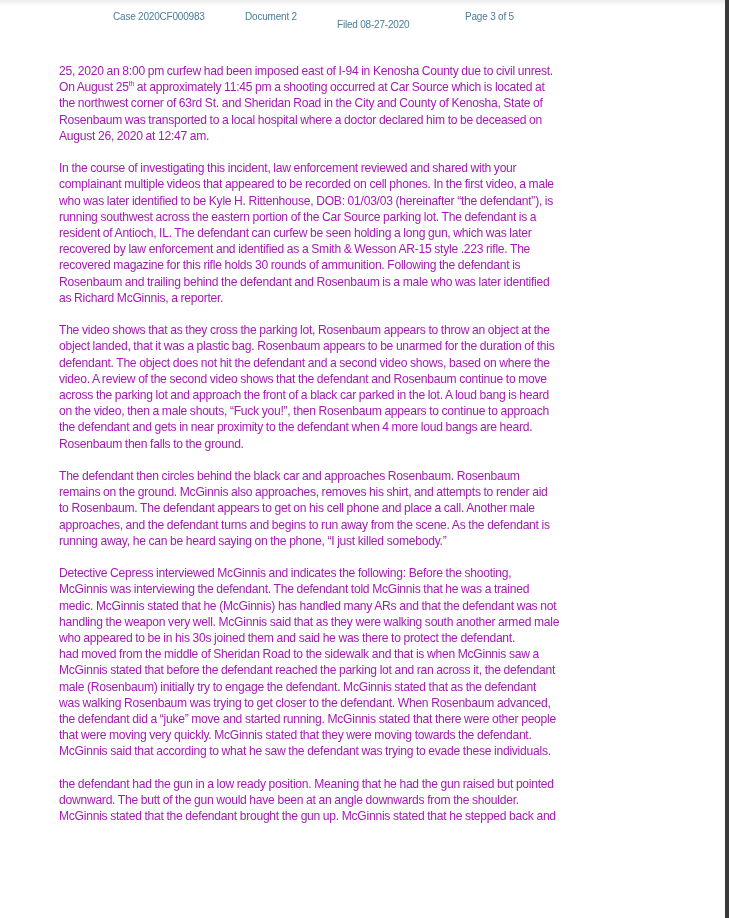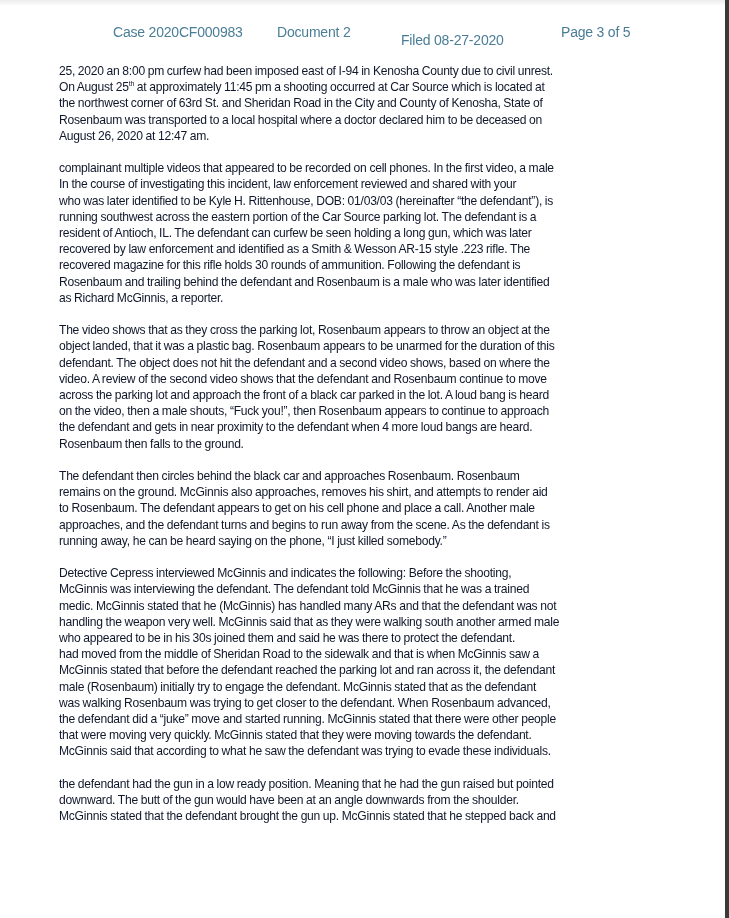--- a/index.html
+++ b/index.html
@@ -33,41 +33,40 @@
     .right-bar {
       position: absolute;
       right: 0;
       top: 0;
       width: 4px;
       height: 918px;
       background: #3a3a3a;
     }
     .header {
       position: absolute;
-      top: 24px;
+      top: 11px;
       left: 113px;
       display: flex;
-      font-size: 14px;
+      font-size: 10px;
       color: #4a7d96;
       letter-spacing: -0.2px;
       white-space: nowrap;
-      gap: 32px;
     }
     .header span { display: inline-block; }
     .h-case { width: 132px; }
     .h-doc { width: 92px; }
     .h-filed { width: 128px; margin-top: 8px; }
     .body-text {
       position: absolute;
       left: 59px;
       top: 63px;
       width: 615px;
       font-size: 12.1px;
       line-height: 16.2px;
-      color: #0f172a;
+      color: #a21caf;
       letter-spacing: -0.25px;
       word-spacing: -0.3px;
     }
     .body-text p {
       margin: 0 0 16.2px 0;
     }
     .line { display: block; white-space: nowrap; }
     sup { font-size: 7px; line-height: 0; vertical-align: super; }
   </style>
 </head>
@@ -86,22 +85,22 @@
   <div class="body-text">
     <p>
       <span class="line">25, 2020 an 8:00 pm curfew had been imposed east of I-94 in Kenosha County due to civil unrest.</span>
       <span class="line"><span>On August 25</span><sup>th</sup><span> at approximately 11:45 pm a shooting occurred at Car Source which is located at</span></span>
       <span class="line">the northwest corner of 63rd St. and Sheridan Road in the City and County of Kenosha, State of</span>
       <span class="line">Rosenbaum was transported to a local hospital where a doctor declared him to be deceased on</span>
       <span class="line">August 26, 2020 at 12:47 am.</span>
     </p>
 
     <p>
+      <span class="line">In the course of investigating this incident, law enforcement reviewed and shared with your</span>
       <span class="line">complainant multiple videos that appeared to be recorded on cell phones.  In the first video, a male</span>
-      <span class="line">In the course of investigating this incident, law enforcement reviewed and shared with your</span>
       <span class="line">who was later identified to be Kyle H. Rittenhouse, DOB: 01/03/03 (hereinafter “the defendant”), is</span>
       <span class="line">running southwest across the eastern portion of the Car Source parking lot.  The defendant is a</span>
       <span class="line">resident of Antioch, IL.  The defendant can curfew be seen holding a long gun, which was later</span>
       <span class="line">recovered by law enforcement and identified as a Smith &amp; Wesson AR-15 style .223 rifle.  The</span>
       <span class="line">recovered magazine for this rifle holds 30 rounds of ammunition. Following the defendant is</span>
       <span class="line">Rosenbaum and trailing behind the defendant and Rosenbaum is a male who was later identified</span>
       <span class="line">as Richard McGinnis, a reporter.</span>
     </p>
 
     <p>

